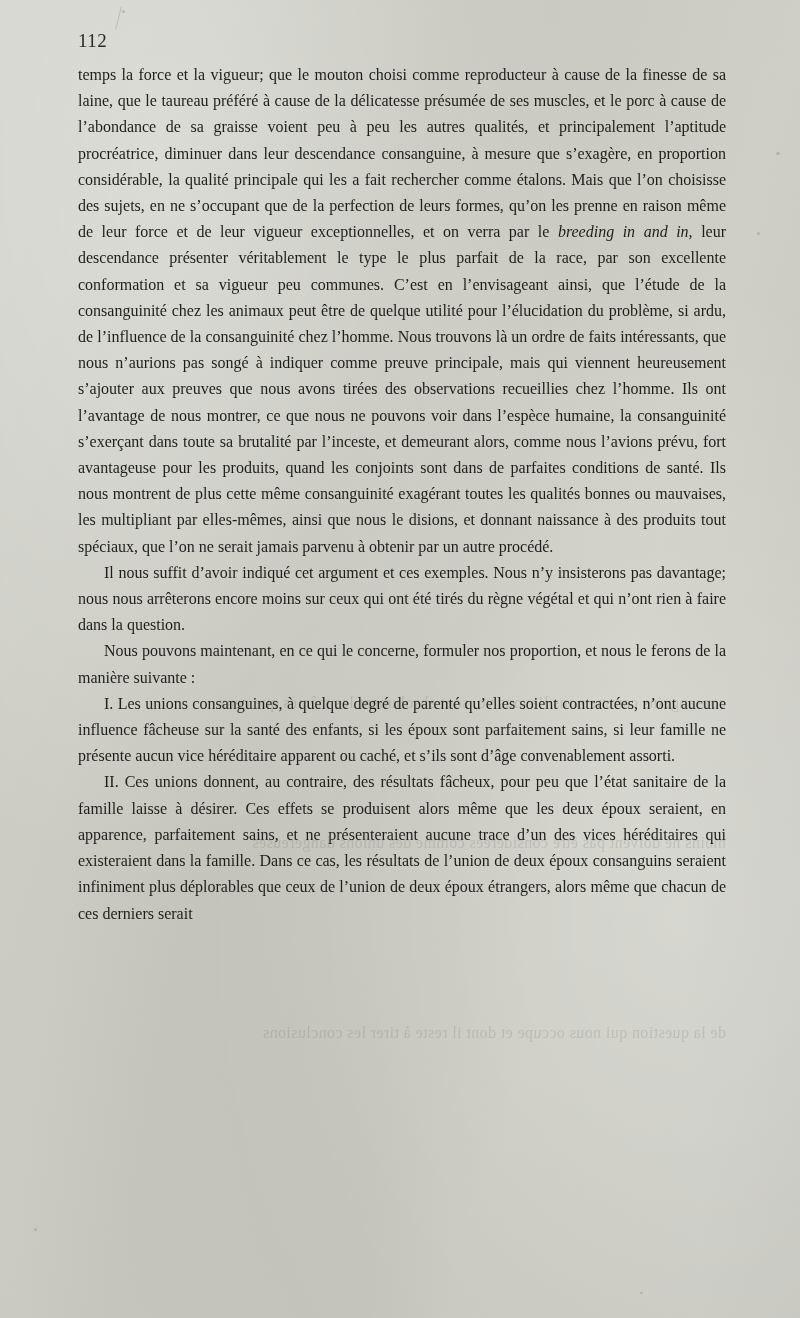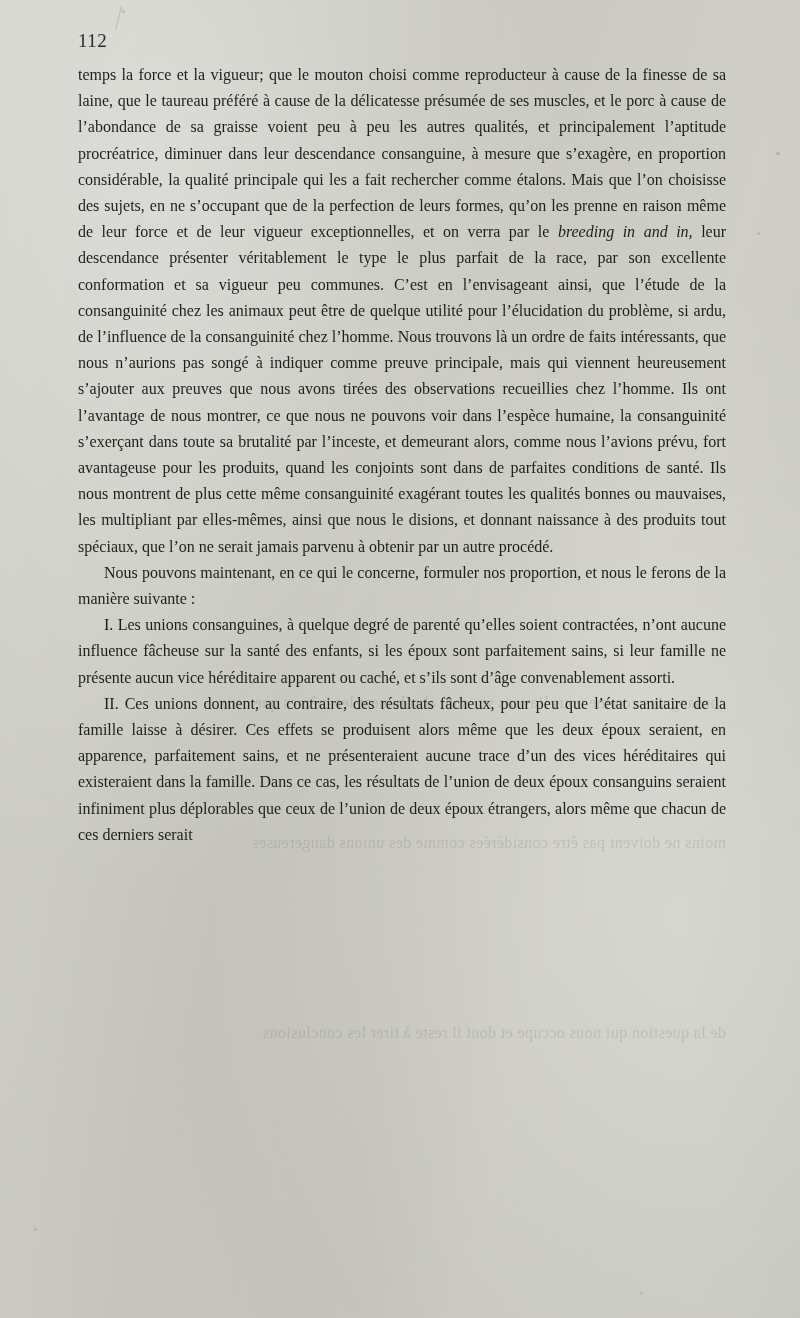--- a/index.html
+++ b/index.html
@@ -133,18 +133,19 @@
 <span class="speck" style="left:640px; top:1292px; width:3px; height:2px;"></span>
 
 <div class="content">
 
   <div class="header-row">
     <span class="folio">112</span>
   </div>
 
   <div class="body-text" id="body-text">
       <p class="noindent"><span>temps la force et la vigueur; que le mouton choisi comme reproducteur à cause de la finesse de sa laine, que le taureau préféré à cause de la délicatesse présumée de ses muscles, et le porc à cause de l’abondance de sa graisse voient peu à peu les autres qualités, et principalement l’aptitude procréatrice, diminuer dans leur descendance consanguine, à mesure que s’exagère, en proportion considérable, la qualité principale qui les a fait rechercher comme étalons. Mais que l’on choisisse des sujets, en ne s’occupant que de la perfection de leurs formes, qu’on les prenne en raison même de leur force et de leur vigueur exceptionnelles, et on verra par le </span><em>breeding in and in,</em><span> leur descendance présenter véritablement le type le plus parfait de la race, par son excellente conformation et sa vigueur peu communes. C’est en l’envisageant ainsi, que l’étude de la consanguinité chez les animaux peut être de quelque utilité pour l’élucidation du problème, si ardu, de l’influence de la consanguinité chez l’homme. Nous trouvons là un ordre de faits intéressants, que nous n’aurions pas songé à indiquer comme preuve principale, mais qui viennent heureusement s’ajouter aux preuves que nous avons tirées des observations recueillies chez l’homme. Ils ont l’avantage de nous montrer, ce que nous ne pouvons voir dans l’espèce humaine, la consanguinité s’exerçant dans toute sa brutalité par l’inceste, et demeurant alors, comme nous l’avions prévu, fort avantageuse pour les produits, quand les conjoints sont dans de parfaites conditions de santé. Ils nous montrent de plus cette même consanguinité exagérant toutes les qualités bonnes ou mauvaises, les multipliant par elles-mêmes, ainsi que nous le disions, et donnant naissance à des produits tout spéciaux, que l’on ne serait jamais parvenu à obtenir par un autre procédé.</span></p>
+      <p><span>Il nous suffit d’avoir indiqué cet argument et ces exemples. Nous n’y insisterons pas davantage; nous nous arrêterons encore moins sur ceux qui ont été tirés du règne végétal et qui n’ont rien à faire dans la question.</span></p>
       <p><span>Nous pouvons maintenant, en ce qui le concerne, formuler nos proportion, et nous le ferons de la manière suivante :</span></p>
       <p><span>I. Les unions consanguines, à quelque degré de parenté qu’elles soient contractées, n’ont aucune influence fâcheuse sur la santé des enfants, si les époux sont parfaitement sains, si leur famille ne présente aucun vice héréditaire apparent ou caché, et s’ils sont d’âge convenablement assorti.</span></p>
       <p><span>II. Ces unions donnent, au contraire, des résultats fâcheux, pour peu que l’état sanitaire de la famille laisse à désirer. Ces effets se produisent alors même que les deux époux seraient, en apparence, parfaitement sains, et ne présenteraient aucune trace d’un des vices héréditaires qui existeraient dans la famille. Dans ce cas, les résultats de l’union de deux époux consanguins seraient infiniment plus déplorables que ceux de l’union de deux époux étrangers, alors même que chacun de ces derniers serait</span></p>
     </div>
 
 </div>
 
 </body></html>

